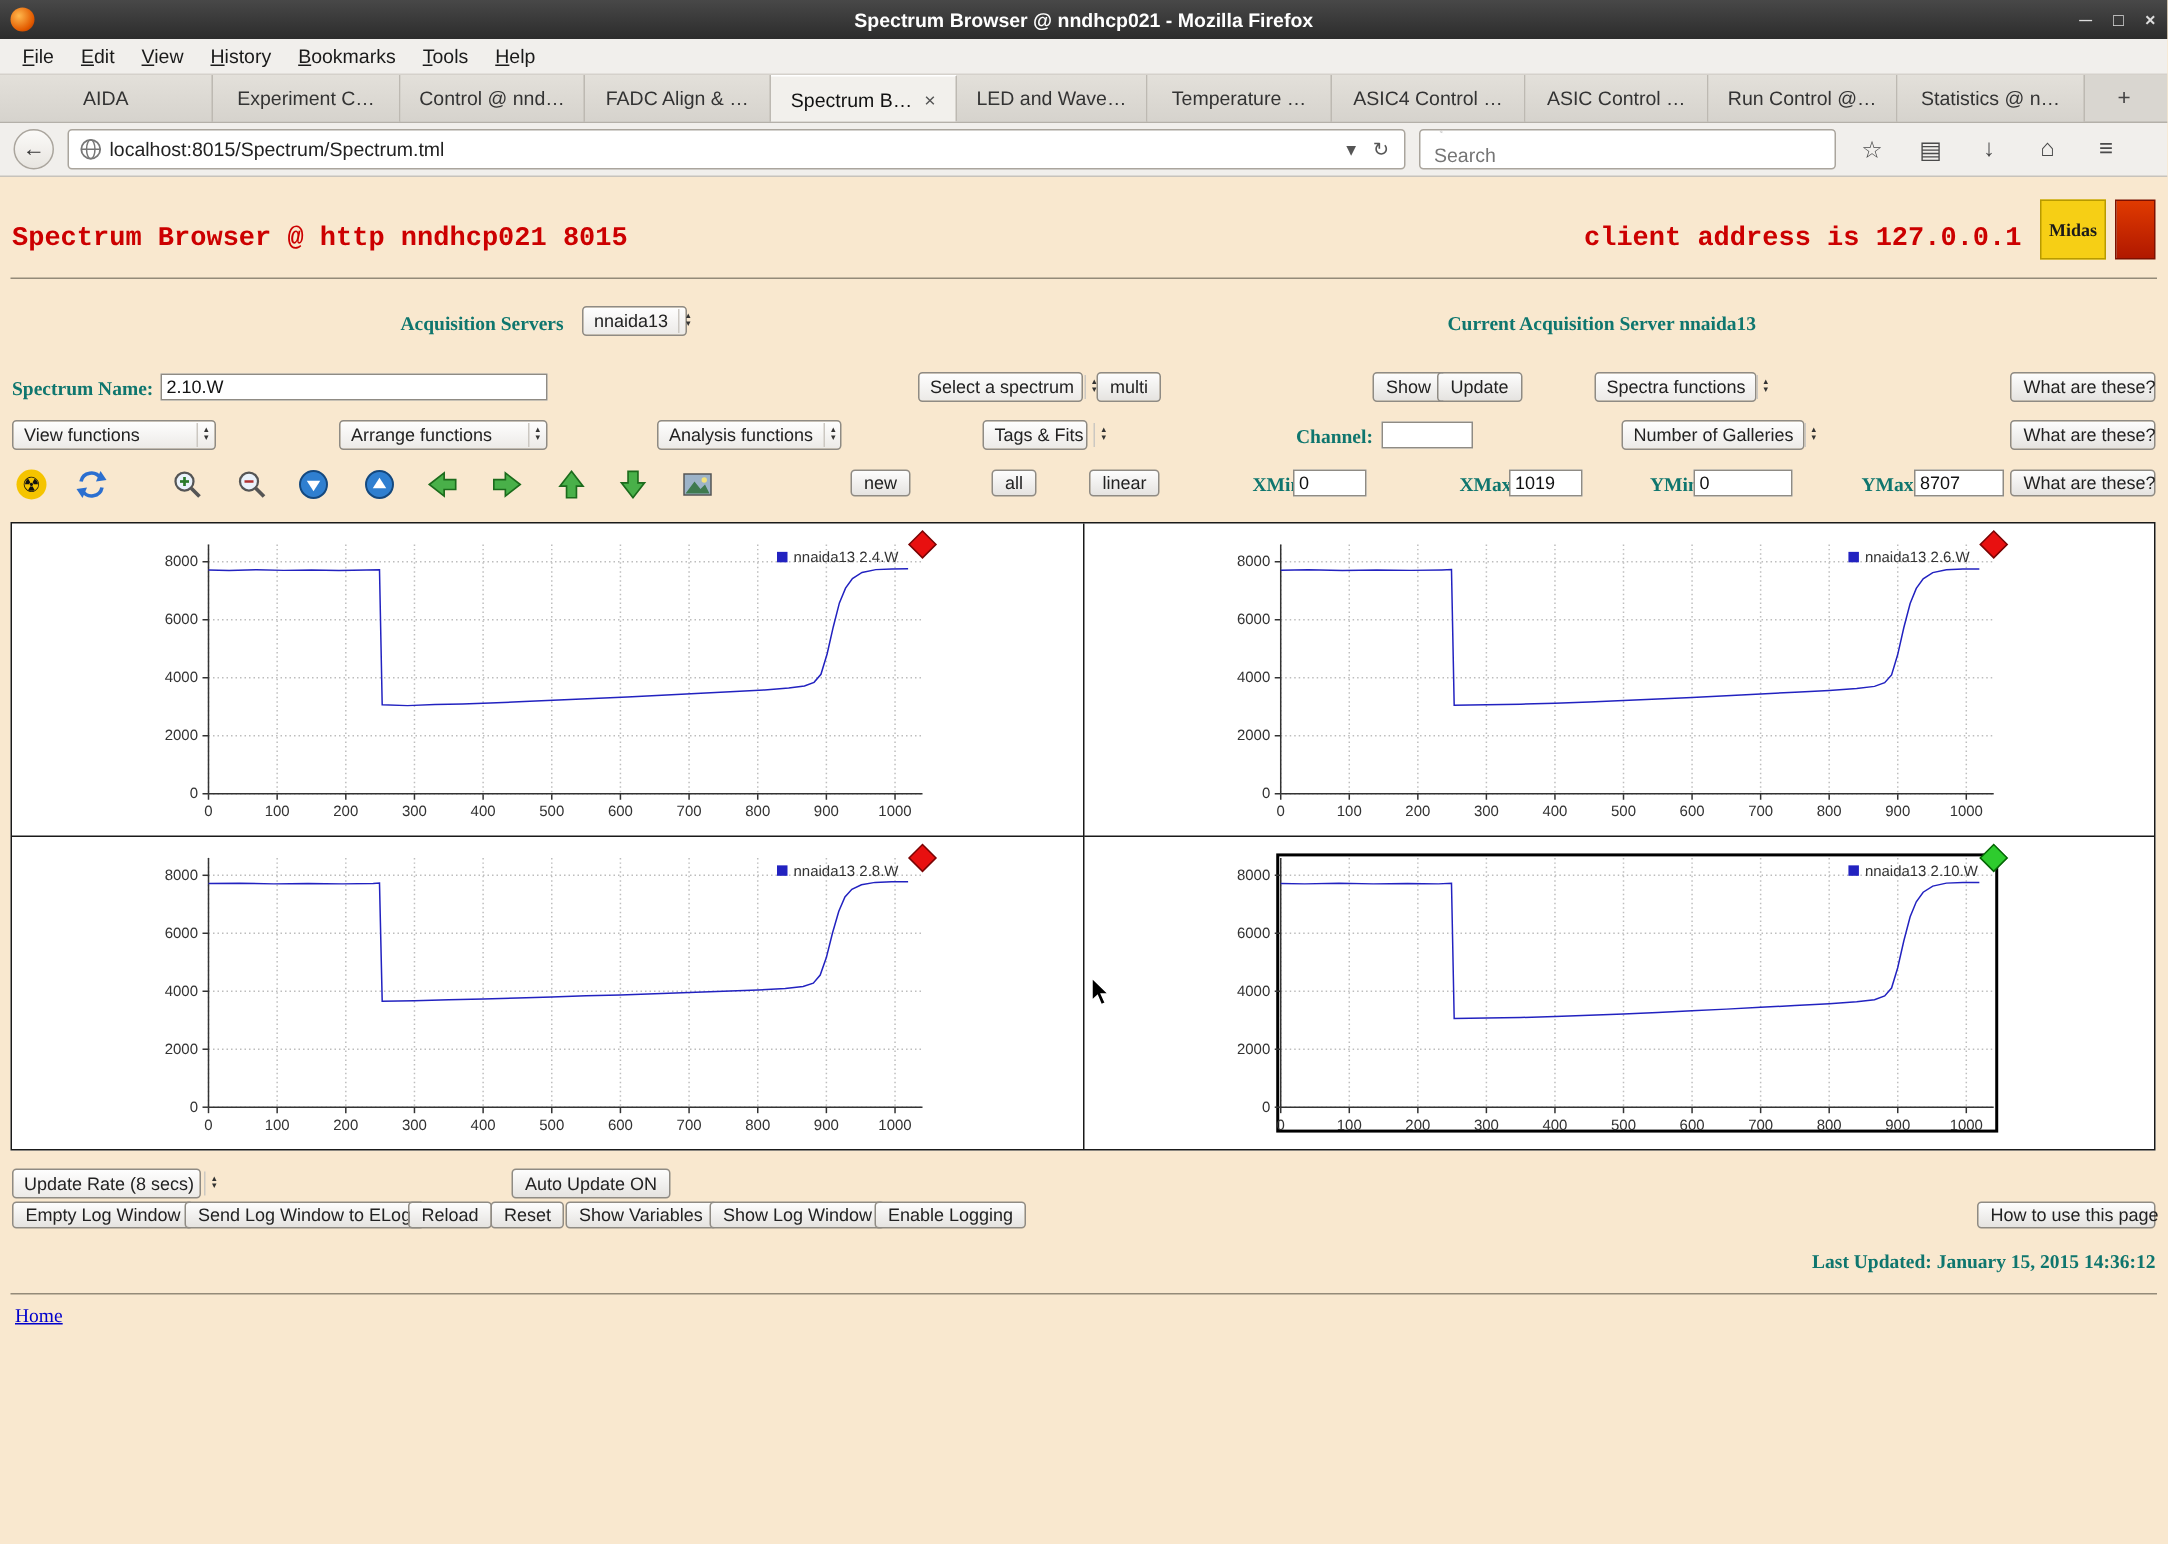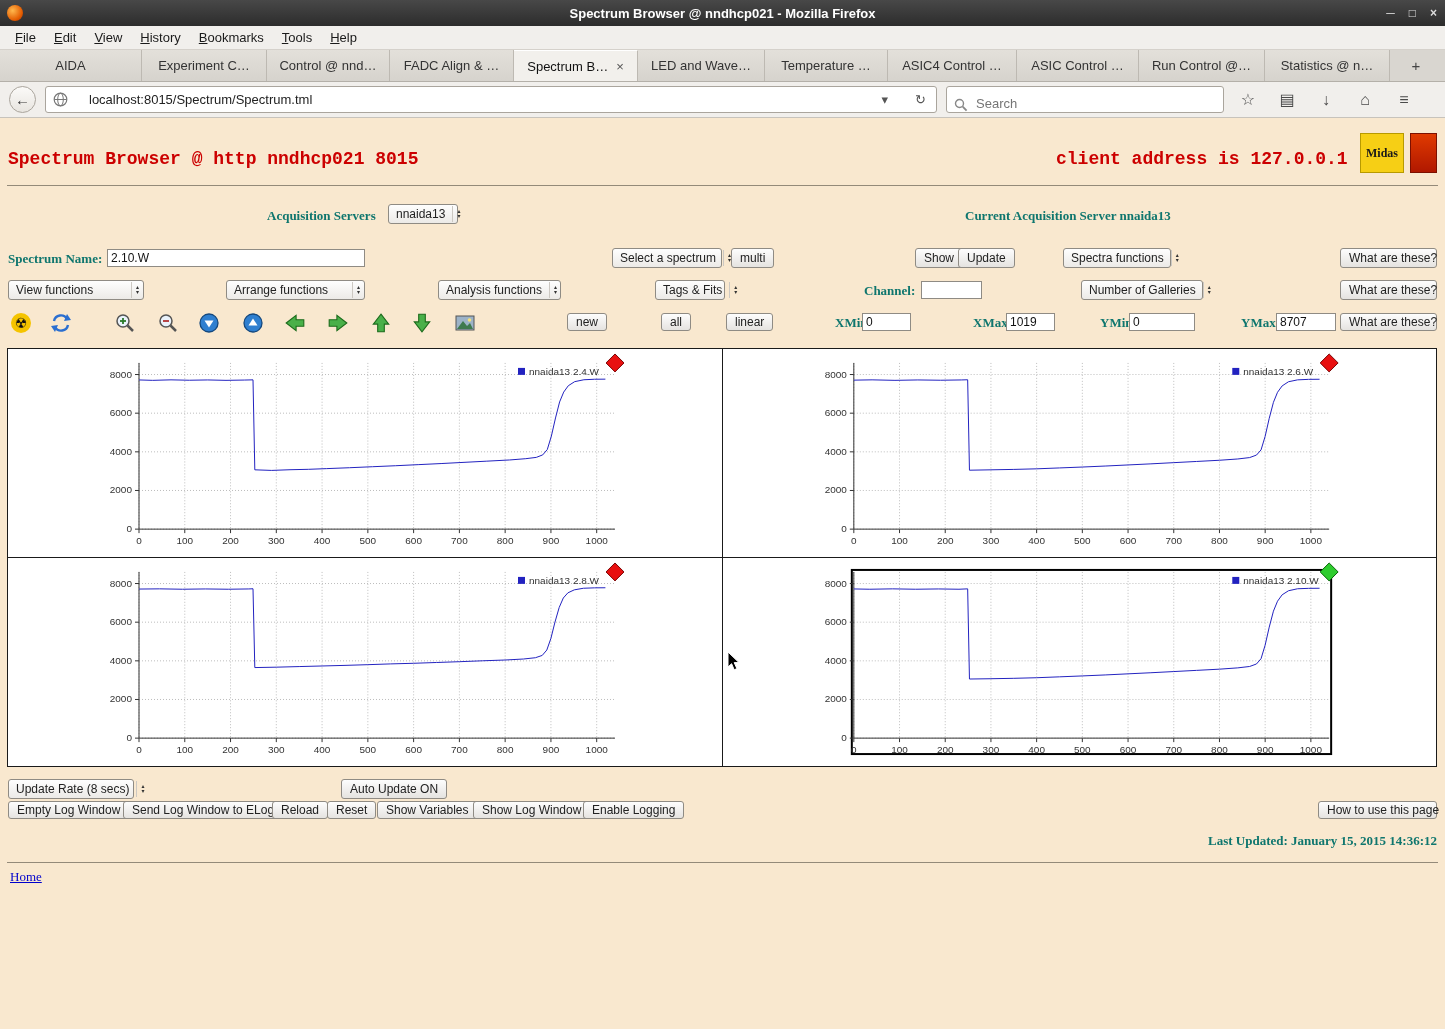--- a/index.html
+++ b/index.html
@@ -38,27 +38,27 @@
   .tab-plus { width:28px; display:flex; align-items:center; justify-content:center; color:#444; font-size:15px; }
   .navbar {
     height:36px; background:#f1efec; border-bottom:1px solid #c7c3bc;
     display:flex; align-items:center; padding:0 9px; gap:9px;
   }
   .back-btn { width:27px; height:27px; border-radius:50%; border:1px solid #aaa59d;
     background:linear-gradient(#fbfaf8,#e8e5e0); display:flex; align-items:center; justify-content:center;
     font-size:15px; color:#333; }
   .urlbar {
     width:892px; height:27px; background:#fff; border:1px solid #aaa59d; border-radius:3px;
-    display:flex; align-items:center; padding:0 7px; gap:21px; font-size:13px; color:#222;
+    display:flex; align-items:center; padding:0 7px; gap:5px; font-size:13px; color:#222;
   }
   .urlbar .grow { flex:1; }
   .url-icon-btn { color:#555; font-size:13px; padding:0 3px; }
   .searchbox {
     width:278px; height:27px; background:#fff; border:1px solid #aaa59d; border-radius:3px;
-    display:flex; align-items:flex-end; padding:0 7px; gap:6px;
+    display:flex; align-items:flex-start; padding:0 7px; gap:6px;flex-direction:column;
   }
   .searchbox input { border:none; outline:none; flex:1; font-size:13px; font-family:"Liberation Sans",sans-serif; color:#333; background:transparent; }
   .nav-icon { width:30px; display:flex; align-items:center; justify-content:center; font-size:16px; color:#4a4a4a; }
   
   #content { position:absolute; top:118px; left:0; width:1445px; bottom:0; background:#f9e8cf; }
   .red-label { position:absolute; color:#0f766e; font-weight:bold; font-family:Liberation Serif, serif; font-size:13px; white-space:nowrap; }
   .red-title { position:absolute; color:#cc0000; font-weight:bold; font-family:Liberation Mono, monospace; font-size:18px; white-space:nowrap;text-align:center; }
   .hrule { position:absolute; left:7px; right:7px; border-top:1px solid #948a79; }
   .selectbox {
     position:absolute; height:20px; border:1px solid #8f8b84; border-radius:3px;

